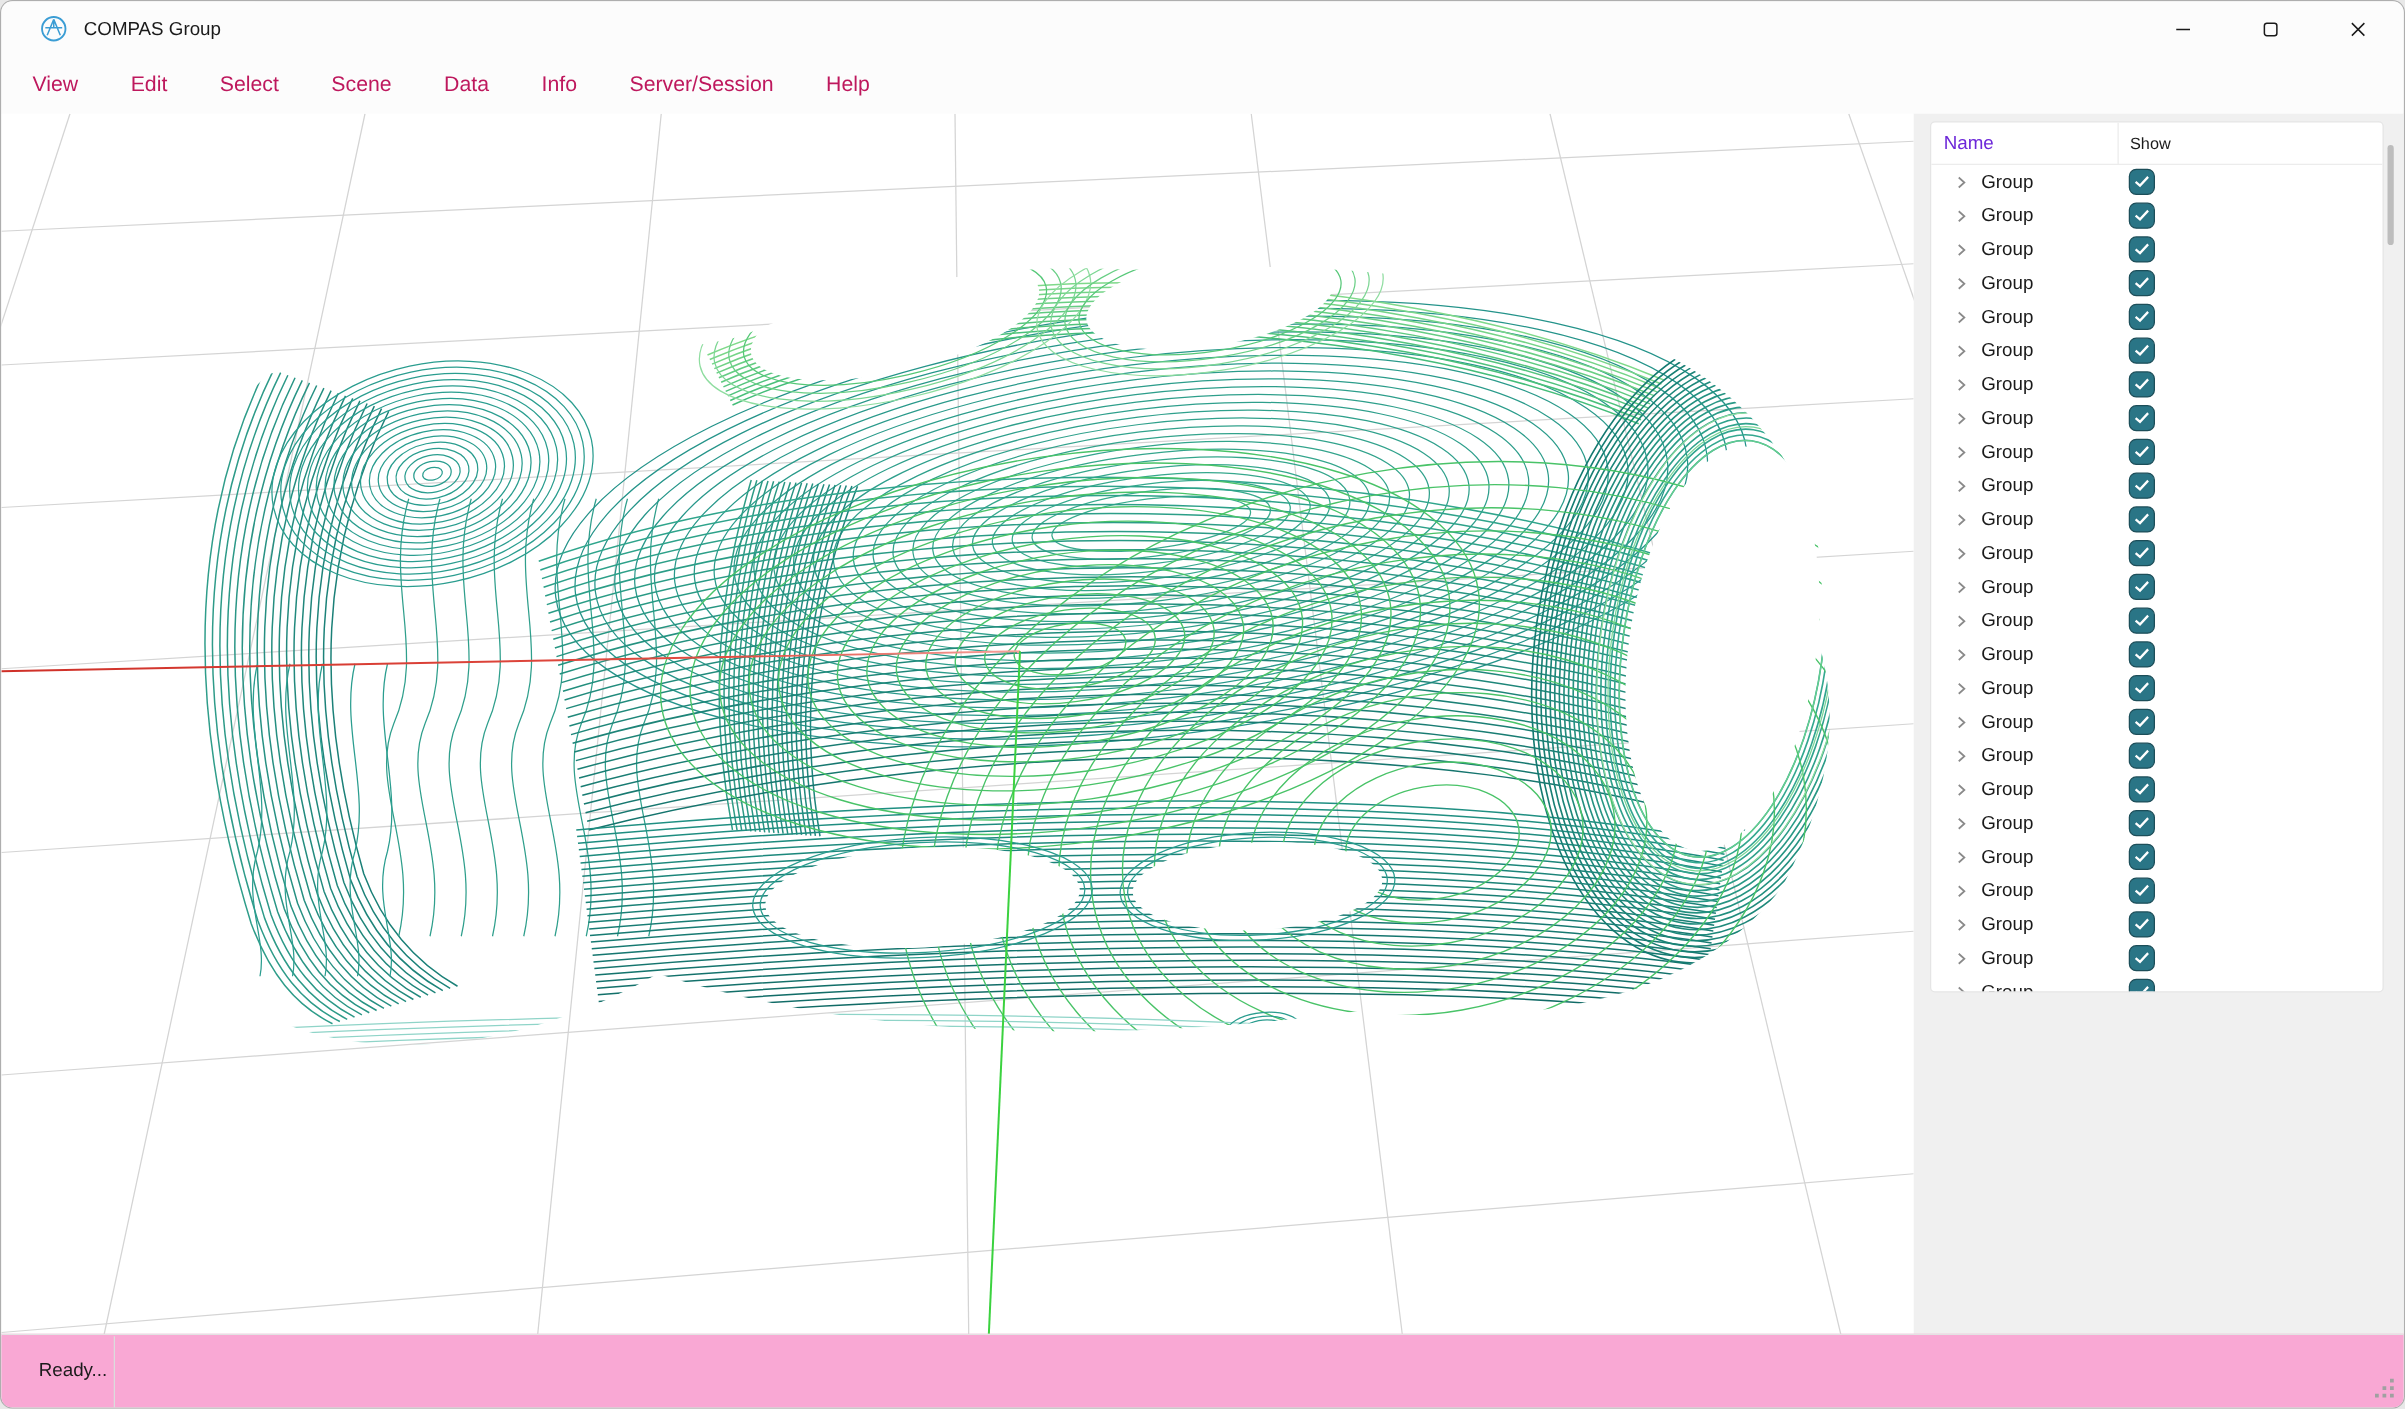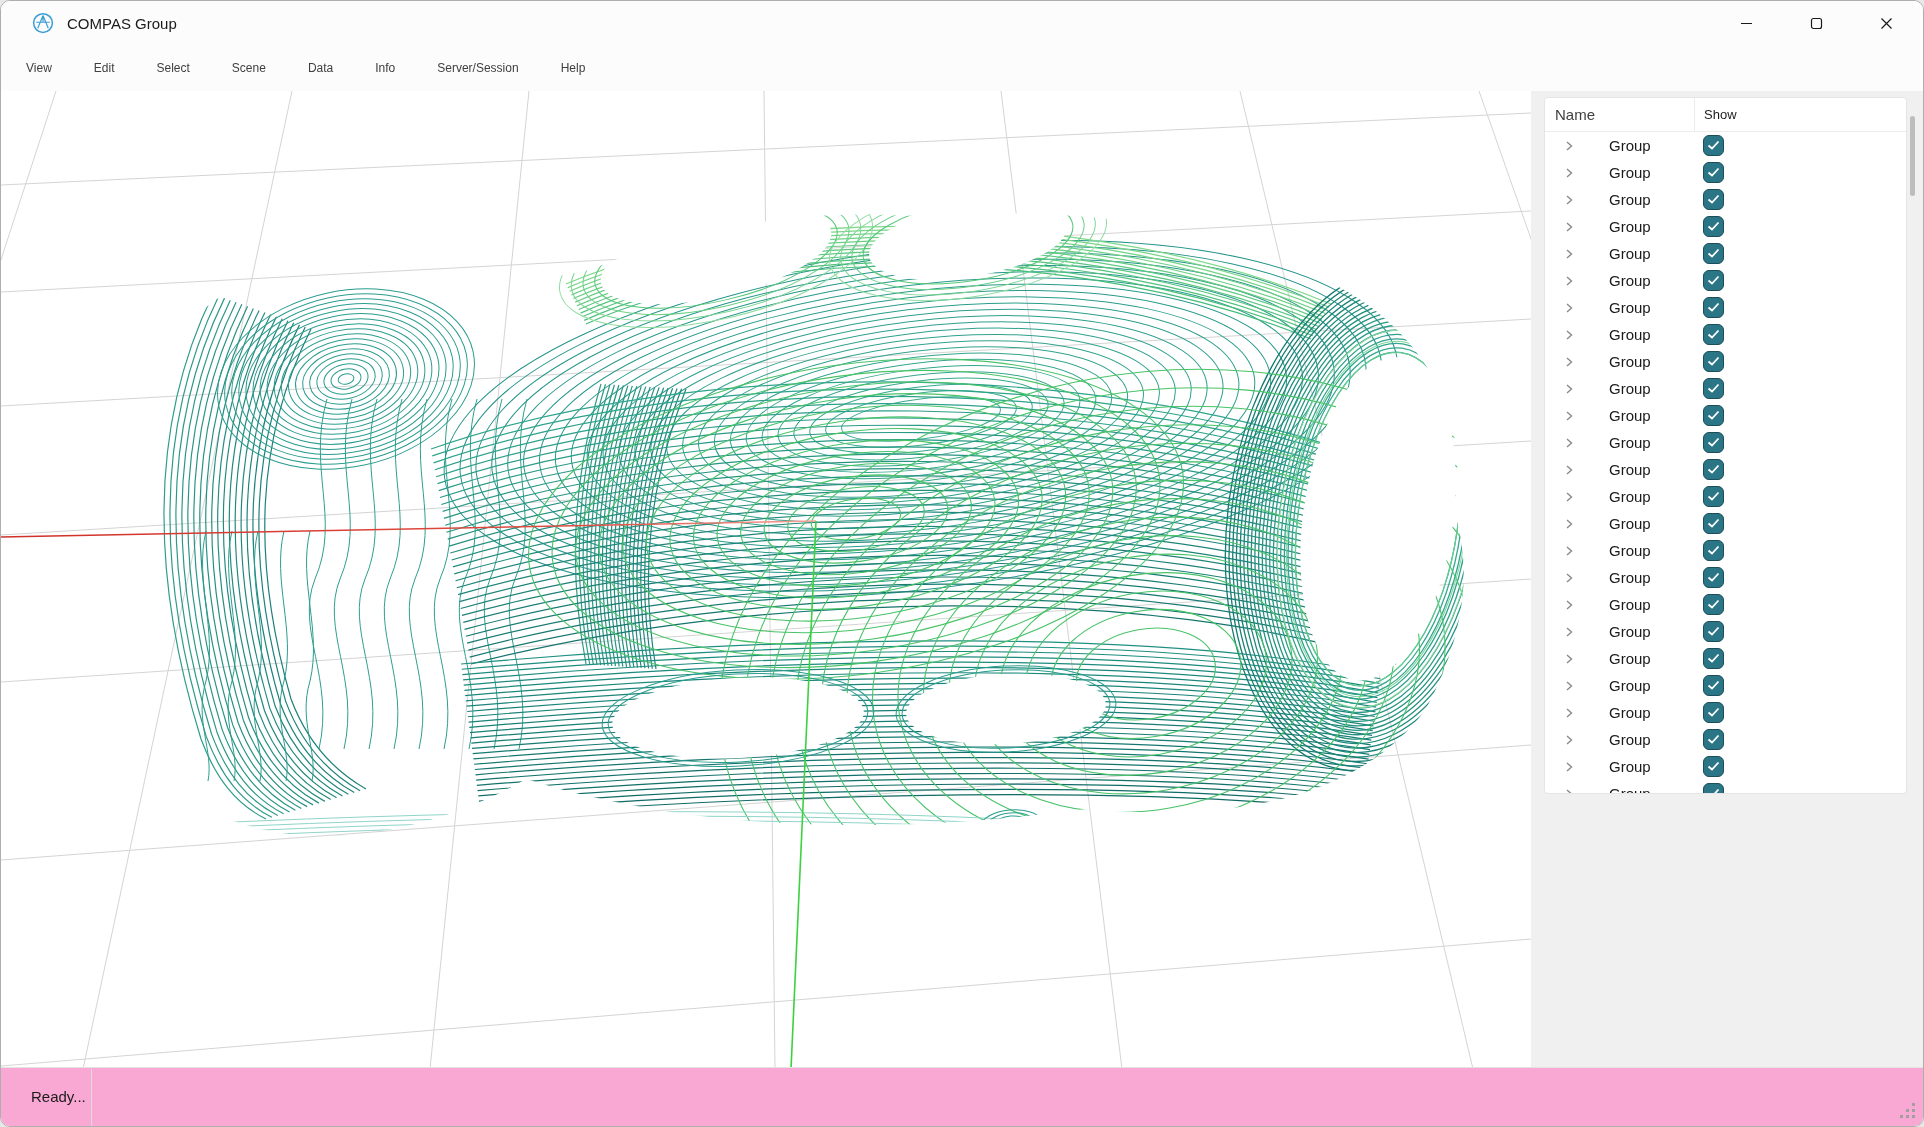--- a/index.html
+++ b/index.html
@@ -9,33 +9,33 @@
     border:1px solid #aeaeae; border-radius:10px; overflow:hidden;
   }
   
   .titlebar { position:absolute; left:0; top:0; width:100%; height:44px; background:#fcfcfc; display:flex; align-items:center; }
   .app-icon { margin-left:30px; width:24px; height:24px; flex:0 0 auto; }
   .title-text { margin-left:12px; font-size:15px; color:#1a1a1a; }
   .win-controls { position:absolute; right:2px; top:0; height:44px; display:flex; }
   .win-btn { width:70px; height:44px; display:flex; align-items:center; justify-content:center; background:transparent; border:none; cursor:pointer; }
   
   .menubar { position:absolute; left:0; top:44px; width:100%; height:46px; background:#fcfcfc; display:flex; align-items:center; padding-left:4px; }
-  .menu-item { padding:0 21px; font-size:12px; color:#404040; line-height:46px; cursor:default; }
+  .menu-item { padding:0 21px; font-size:17px; color:#be185d; line-height:46px; cursor:default; }
   
   .content { position:absolute; left:0; top:90px; width:1924px; height:978px; }
   .viewport { position:absolute; left:0; top:0; width:1530px; height:978px; background:#ffffff; }
   .sidebar { position:absolute; left:1530px; top:0; width:394px; height:978px; background:#f0f0f0; }
   
   .tree-card { position:absolute; left:13px; top:6px; width:363px; height:697px; background:#ffffff; border:1px solid #e5e5e5; border-radius:4px; overflow:hidden; }
   .tree-header { display:flex; height:34px; border-bottom:1px solid #ececec; align-items:center; }
-  .tree-header .col-name { width:149px; padding-left:10px; font-size:15px; color:#404040; }
+  .tree-header .col-name { width:149px; padding-left:10px; font-size:15px; color:#6d28d9; }
   .tree-header .col-show { flex:1; padding-left:9px; font-size:13px; color:#1b1b1b; border-left:1px solid #ececec; height:34px; line-height:34px; }
   .tree-rows { position:relative; }
   .tree-row { display:flex; align-items:center; height:27px; }
-  .tw-name { width:149px; display:flex; align-items:center;gap:24px; }
+  .tw-name { width:149px; display:flex; align-items:center; }
   .chev { margin-left:18px; width:12px; height:12px; flex:0 0 auto; }
   .row-label { margin-left:10px; font-size:15px; color:#1a1a1a; }
   .tw-show { flex:1; padding-left:9px; }
   .cbox { width:21px; height:21px; border-radius:6px; background:#2a7586; border:1.5px solid #1c4e59; display:flex; align-items:center; justify-content:center; }
   
   .scroll-thumb { position:absolute; left:379px; top:25px; width:5px; height:80px; border-radius:3px; background:#bdbdbd; }
   
   .detail-card { position:absolute; left:26px; top:727px; width:350px; height:234px; background:#fdfdfd; border:1px solid #e3e3e3; border-radius:10px; }
   .detail-msg { margin-top:28px; text-align:center; font-size:15px; color:#1b1b1b; }
   

